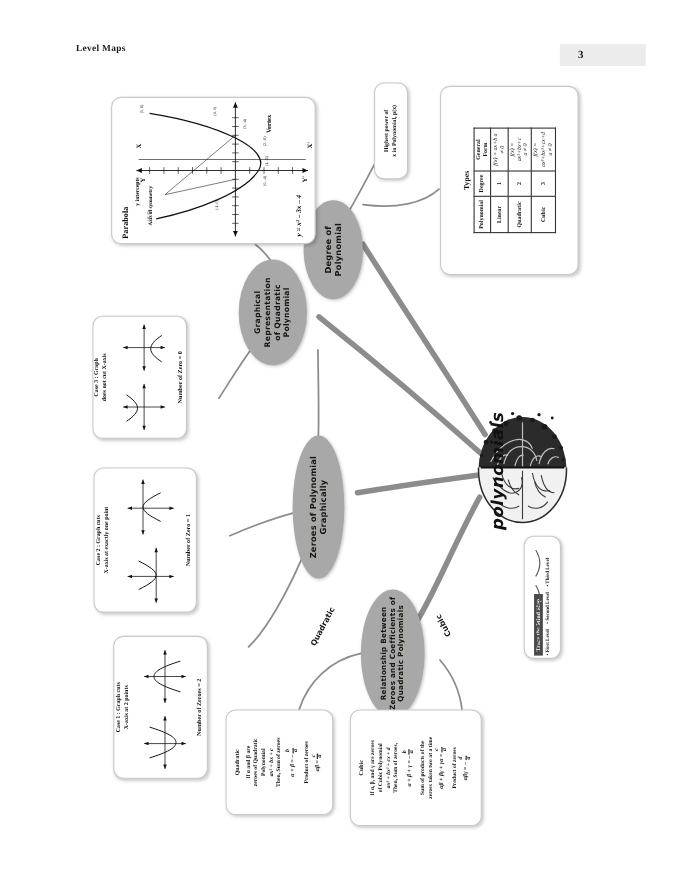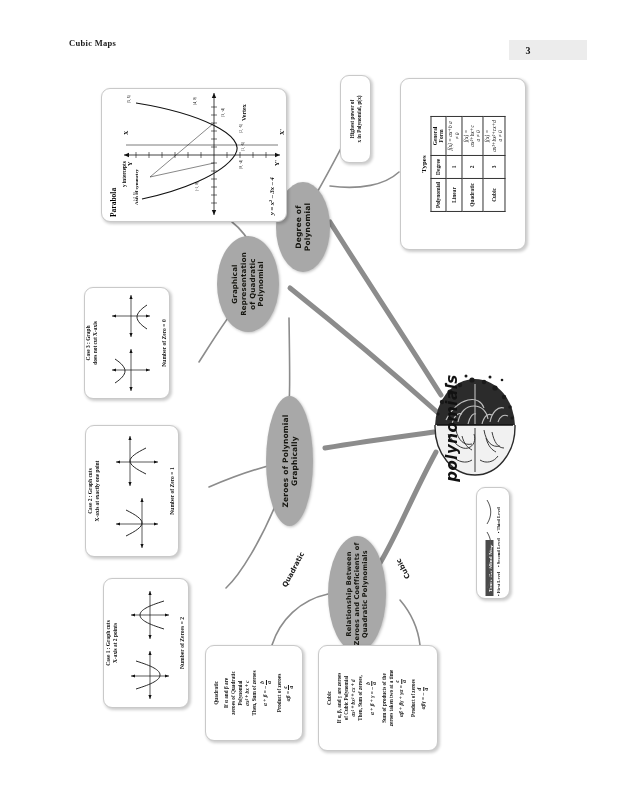--- a/index.html
+++ b/index.html
@@ -73,21 +73,21 @@
 
   
   .blab{position:absolute;font-family:"DejaVu Sans",sans-serif;font-weight:bold;
         font-size:7px;color:#1a1a1a;white-space:nowrap;}
 </style>
 </head>
 <body>
 
 <div class="page">
 
-  <div id="hdr-title">Cubic Maps</div>
+  <div id="hdr-title">Level Maps</div>
   <div id="hdr-pagebox"></div>
   <div id="hdr-pagenum">3</div>
 
   <svg id="wires" viewBox="0 0 617 800">
     <g fill="none" stroke="#8c8c8c" stroke-linecap="round">
 
       <path d="M441,395 C400,330 360,270 330,222" stroke-width="5"></path>
 
       <path d="M437,412 C390,370 330,320 290,288" stroke-width="5"></path>
 

